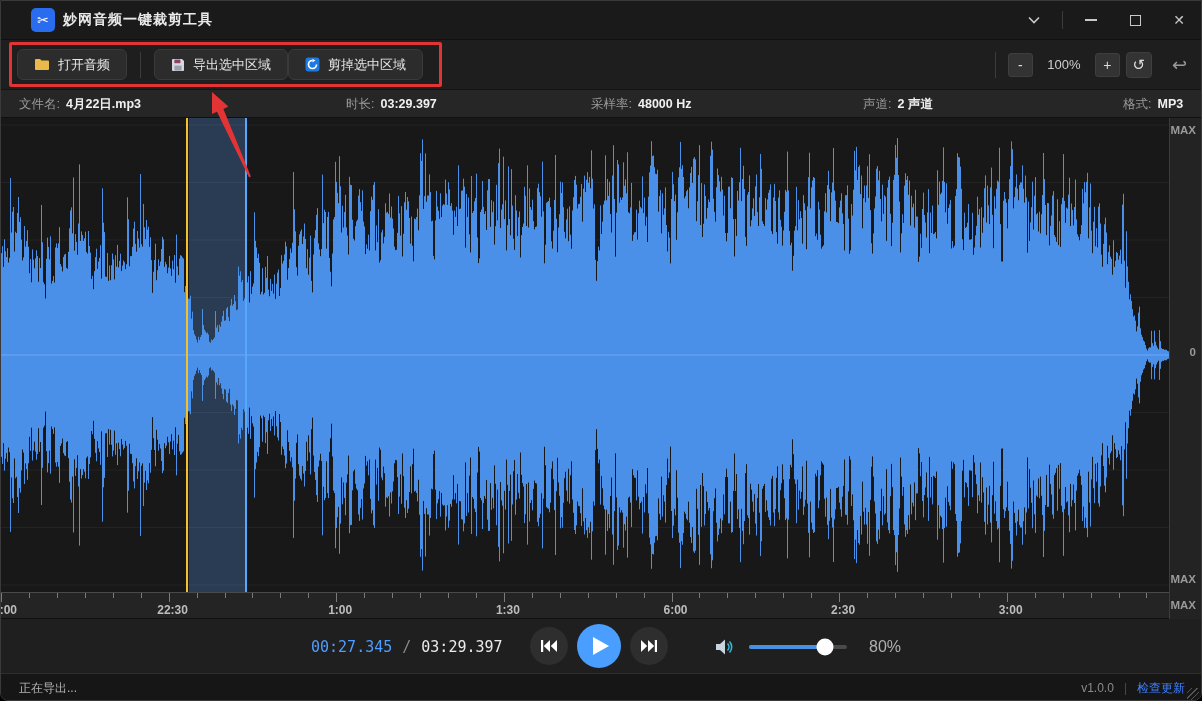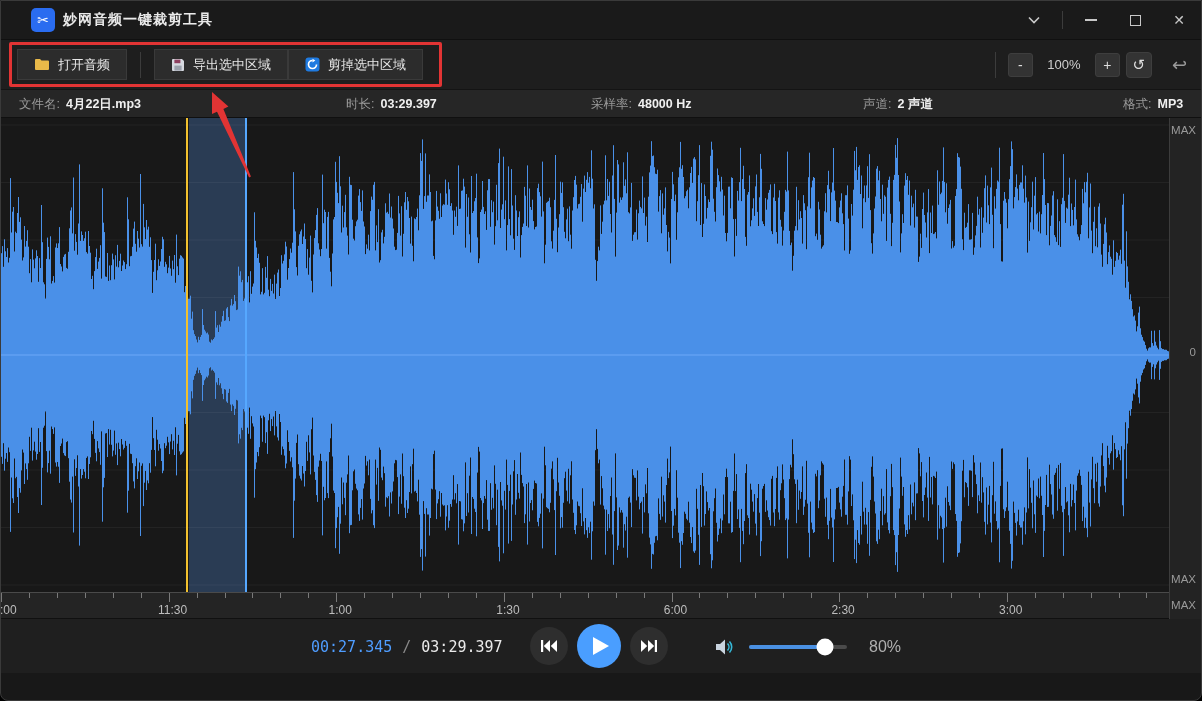--- a/index.html
+++ b/index.html
@@ -18,21 +18,21 @@
   .tb-right { position:absolute; right:0; top:0; height:38px; display:flex; align-items:center; }
   .tb-btn { width:44px; height:38px; display:flex; align-items:center; justify-content:center;
             color:#c8c8c8; font-size:14px; cursor:pointer; }
   .tb-sep { width:1px; height:18px; background:#3c3c3c; margin:0 6px; }
   .max-glyph { width:11px; height:11px; border:1.5px solid #c8c8c8; }
   .min-glyph { width:12px; height:2px; background:#c8c8c8; }
 
   
   .toolbar { position:relative; height:50px; background:#1e1e1e; border-top:1px solid #101010; }
   .tool-left { position:absolute; left:16px; top:9px; display:flex; align-items:center; }
-  .tool-btn { height:31px; background:#2c2c2c; border:1px solid #3a3a3a; border-radius:0;
+  .tool-btn { height:31px; background:#2c2c2c; border:1px solid #3a3a3a; border-radius:6px;
               color:#e8e8e8; font-size:13px; display:flex; align-items:center; gap:8px;
               padding:0 16px; cursor:pointer; white-space:nowrap; }
   .tool-sep { width:1px; height:26px; background:#3c3c3c; margin:0 13px; }
   .tool-right { position:absolute; right:14px; top:9px; height:31px; display:flex; align-items:center; }
   .zoom-btn { width:25px; height:24px; background:#333; border:1px solid #3e3e3e; border-radius:3px;
               color:#ddd; font-size:14px; display:flex; align-items:center; justify-content:center;
               cursor:pointer; }
   .zoom-label { width:62px; text-align:center; color:#cfcfcf; font-size:13px; }
   .reset-btn { width:26px; height:26px; background:#333; border:1px solid #3e3e3e; border-radius:4px;
                color:#ddd; font-size:15px; display:flex; align-items:center; justify-content:center;
@@ -41,21 +41,21 @@
   .vsep2 { width:1px; height:26px; background:#3c3c3c; margin-right:12px; }
 
   
   .infobar { position:relative; height:28px; background:#262626; border-top:1px solid #141414;
              font-size:12.5px; }
   .info-item { position:absolute; top:0; height:28px; display:flex; align-items:center; gap:6px; }
   .info-label { color:#9a9a9a;text-align:right; }
   .info-value { color:#f0f0f0; font-weight:700; }
 
   
-  .main { position:relative; height:501px; background:#181818; border-top:1px solid #101010; }
+  .main { position:relative; height:501px; background:#181818; border-top:1px solid #101010;font-weight:bold; }
   .wave-canvas { position:absolute; left:0; top:0; width:1170px; height:474px; overflow:hidden; cursor:crosshair; }
   .wave-canvas svg { position:absolute; left:0; top:0; z-index:2; }
   .selection { position:absolute; top:0; height:474px; background:rgba(80,135,205,0.33); z-index:1; }
   .sel-edge { position:absolute; top:0; height:474px; width:2px; background:#56a8ff; z-index:5; }
   .playhead { position:absolute; top:0; height:474px; width:2px; background:#f2c12e; z-index:6; }
   .axis { position:absolute; right:0; top:0; width:32px; height:501px; background:#232323;
           border-left:1px solid #3c3c3c; z-index:4; }
   .axis-label { position:absolute; right:5px; color:#9a9a9a; font-size:11.5px; }
   .ruler { position:absolute; left:0; top:474px; width:1170px; height:27px; background:#242424;
            border-top:1px solid #4a4a4a; overflow:hidden; cursor:pointer; }
@@ -243,21 +243,21 @@
         <div class="tick" style="left:921.9px;height:5px"></div>
         <div class="tick" style="left:949.9px;height:5px"></div>
         <div class="tick" style="left:977.8px;height:5px"></div>
         <div class="tick" style="left:1005.7px;height:9px"></div>
         <div class="tick" style="left:1033.7px;height:5px"></div>
         <div class="tick" style="left:1061.6px;height:5px"></div>
         <div class="tick" style="left:1089.6px;height:5px"></div>
         <div class="tick" style="left:1117.5px;height:5px"></div>
         <div class="tick" style="left:1145.4px;height:5px"></div>
         <div class="tick-label" style="left:4.0px">0:00</div>
-        <div class="tick-label" style="left:171.6px">11:30</div>
+        <div class="tick-label" style="left:171.6px">22:30</div>
         <div class="tick-label" style="left:339.2px">1:00</div>
         <div class="tick-label" style="left:506.9px">1:30</div>
         <div class="tick-label" style="left:674.5px">6:00</div>
         <div class="tick-label" style="left:842.1px">2:30</div>
         <div class="tick-label" style="left:1009.7px">3:00</div>
       </div>
   </div>
 
   <div class="playerbar">
     <div class="time-display">
@@ -291,19 +291,28 @@
           <path d="M14.5 4.5 A8 8 0 0 1 14.5 15.5" fill="none" stroke="#35b8d8" stroke-width="1.6"></path>
         </svg>
       <div class="vol-track">
         <div class="vol-fill" id="volFill" style="width: 76.4px;"></div>
         <div class="vol-handle" id="volHandle" style="left: 76.4px;"></div>
       </div>
       <span class="vol-label">80%</span>
     </div>
   </div>
 
+  <div class="statusbar">
+    <span class="status-msg">正在导出...</span>
+    <div class="status-right">
+      <span class="status-ver">v1.0.0</span>
+      <span class="status-sep">|</span>
+      <span class="status-link">检查更新</span>
+    </div>
+    <div class="grip"></div>
+  </div>
 
   <div class="anno-rect"></div>
   <svg class="anno-svg">
     <polygon points="211,91 227.4,105.6 222.4,107.9 249.9,175.6 248.1,176.4 216,110.7 211,113" fill="#e23434"></polygon>
   </svg>
 
 </div>
 
 </body></html>

